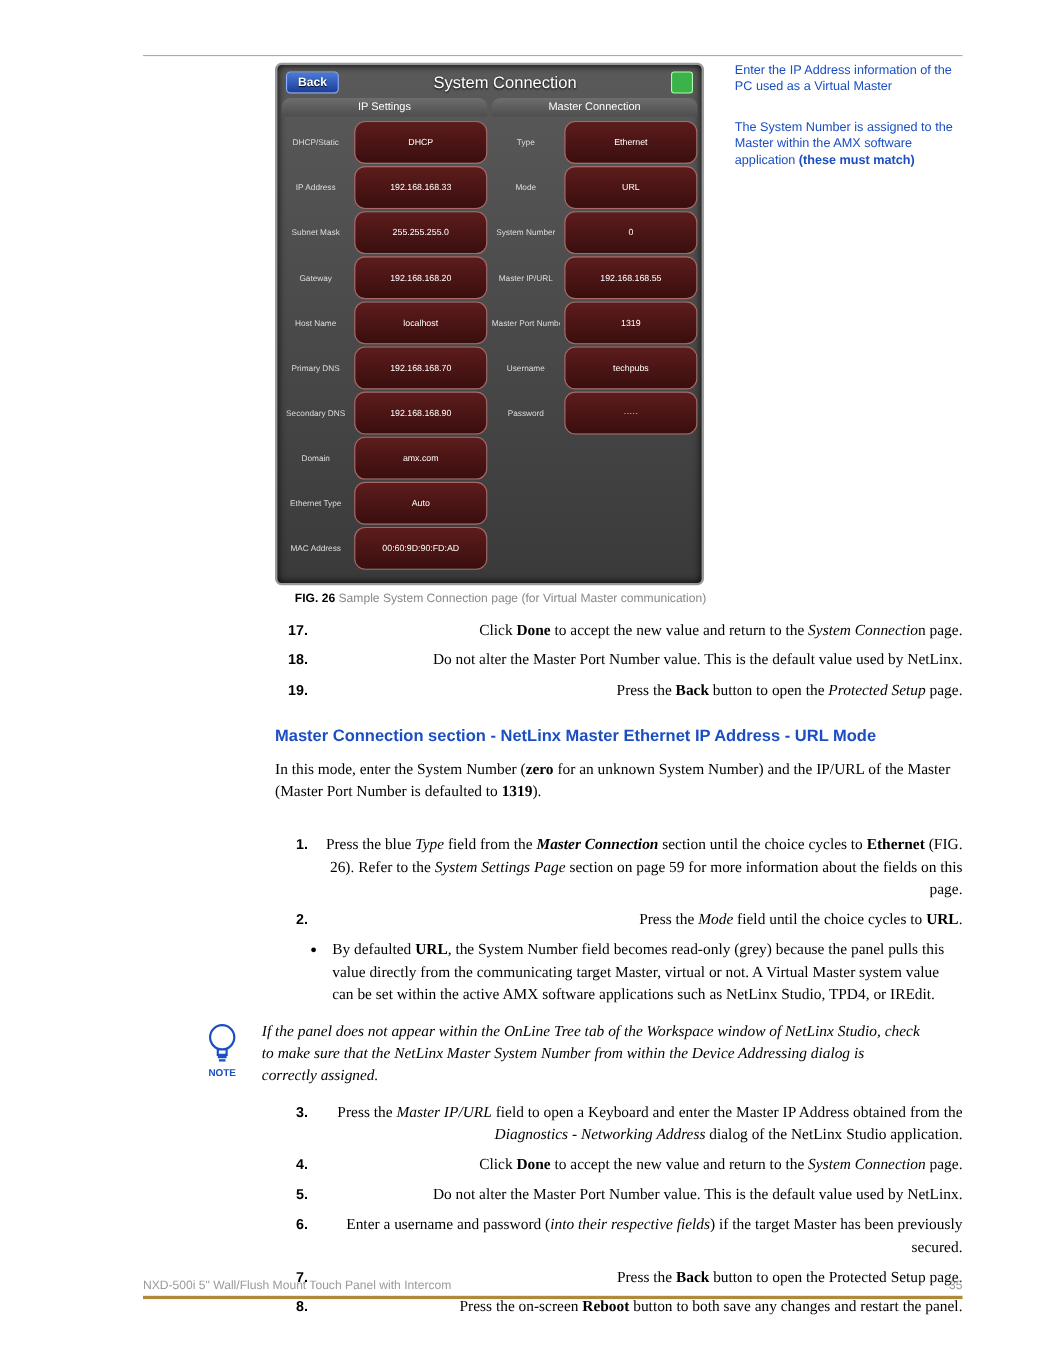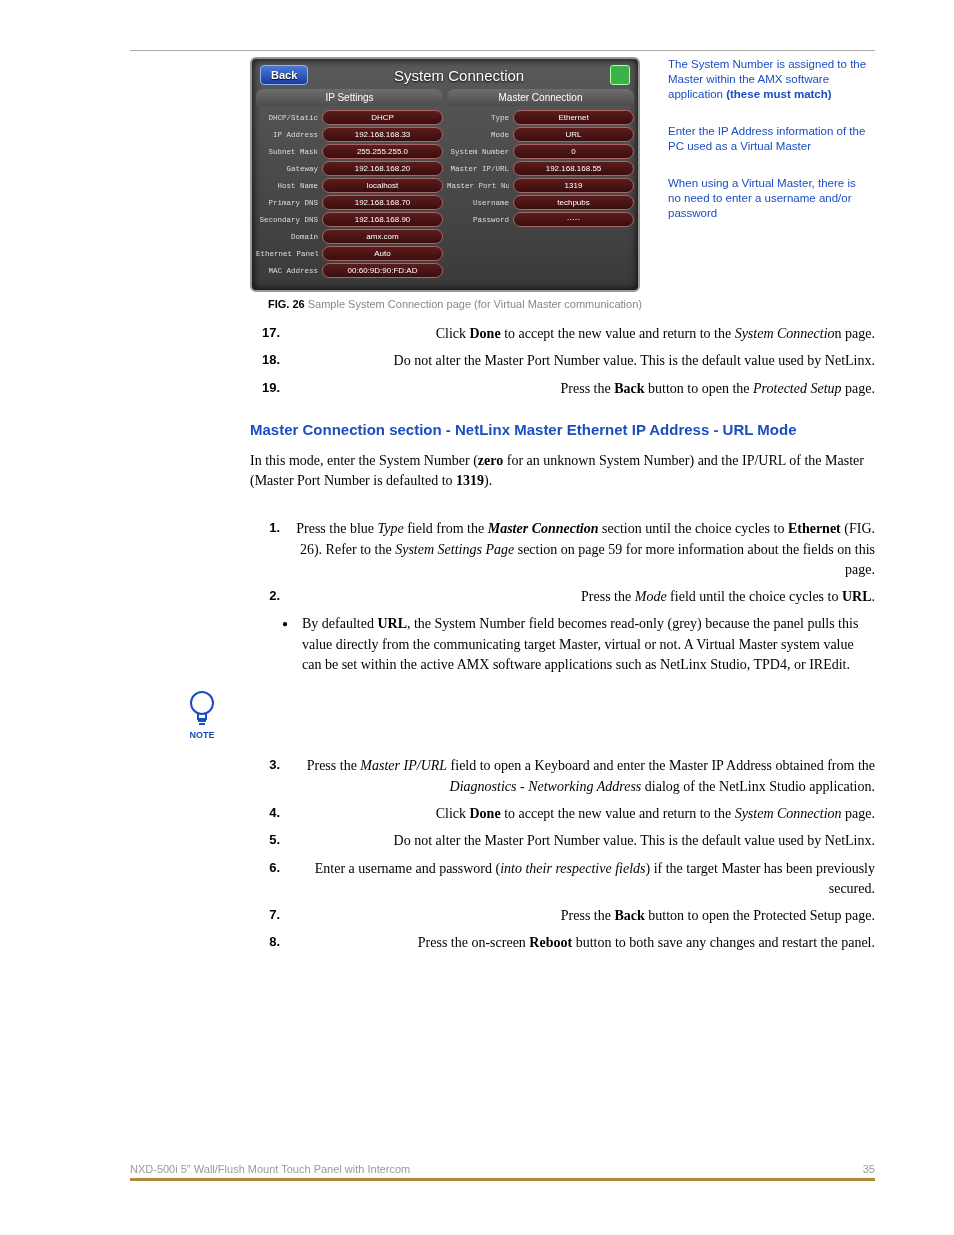--- a/index.html
+++ b/index.html
@@ -92,34 +92,34 @@
   .row {
     display: flex;
     align-items: center;
     gap: 4px;
     margin: 2px 0;
   }
   .lbl {
     width: 62px;
     font-size: 7.5px;
     color: #ddd;
-    font-family: Liberation Mono, monospace;
-    text-align: right;
+    font-family: Liberation Sans, sans-serif;
+    text-align: center;
     white-space: nowrap;
     overflow: hidden;
   }
   .val {
     flex: 1;
     background: linear-gradient(#5d1c1c,#3a0e0e);
     border: 1px solid #a86868;
     border-radius: 10px;
     text-align: center;
     font-size: 8px;
     color: #fff;
-    padding: 2px 0;
+    padding: 14px 0;
     white-space: nowrap;
     overflow: hidden;
   }
   
   .callouts {
     width: 200px;
     font-family: Arial, sans-serif;
     font-size: 11.5px;
     line-height: 1.3;
     color: #1a4ec2;
@@ -259,21 +259,21 @@
               </div>
               <div class="row">
                 <div class="lbl">Secondary DNS</div>
                 <div class="val">192.168.168.90</div>
               </div>
               <div class="row">
                 <div class="lbl">Domain</div>
                 <div class="val">amx.com</div>
               </div>
               <div class="row">
-                <div class="lbl">Ethernet Panel</div>
+                <div class="lbl">Ethernet Type</div>
                 <div class="val">Auto</div>
               </div>
               <div class="row">
                 <div class="lbl">MAC Address</div>
                 <div class="val">00:60:9D:90:FD:AD</div>
               </div>
             </div>
         </div>
         <div class="col">
           <div class="col-head">Master Connection</div>
@@ -304,26 +304,25 @@
               </div>
               <div class="row">
                 <div class="lbl">Password</div>
                 <div class="val">·····</div>
               </div>
             </div>
         </div>
       </div>
     </div>
     <div class="callouts">
+      <div class="blk">Enter the IP Address information of the PC used as a Virtual Master</div>
       <div class="blk">
         <span>The System Number is assigned to the Master within the AMX software application</span>
         <b>(these must match)</b>
       </div>
-      <div class="blk">Enter the IP Address information of the PC used as a Virtual Master</div>
-      <div class="blk">When using a Virtual Master, there is no need to enter a username and/or password</div>
     </div>
   </div>
 
   <div class="fig-cap">
     <b>FIG. 26</b><span>  Sample System Connection page (for Virtual Master communication)</span>
   </div>
 
   <div class="body-col">
     <ol class="numlist" id="steps1">
         <li>
@@ -366,20 +365,21 @@
     <div class="note-row">
       <div class="note-icon">
         <svg width="32" height="38" viewBox="0 0 32 38">
           <circle cx="16" cy="14" r="11" fill="none" stroke="#1a4ec2" stroke-width="2"></circle>
           <path d="M12 24 L12 30 L20 30 L20 24" fill="none" stroke="#1a4ec2" stroke-width="2"></path>
           <line x1="12" y1="32" x2="20" y2="32" stroke="#1a4ec2" stroke-width="2"></line>
           <line x1="13" y1="35" x2="19" y2="35" stroke="#1a4ec2" stroke-width="2"></line>
         </svg>
         <div class="nl">NOTE</div>
       </div>
+      <div class="note-text">If the panel does not appear within the OnLine Tree tab of the Workspace window of NetLinx Studio, check to make sure that the NetLinx Master System Number from within the Device Addressing dialog is correctly assigned.</div>
     </div>
 
     <ol class="numlist" id="steps3">
         <li>
           <span class="num">3.</span>
           <span class="txt">Press the <i>Master IP/URL</i> field to open a Keyboard and enter the Master IP Address obtained from the <i>Diagnostics - Networking Address</i> dialog of the NetLinx Studio application.</span>
         </li>
         <li>
           <span class="num">4.</span>
           <span class="txt">Click <b>Done</b> to accept the new value and return to the <i>System Connection</i> page.</span>

